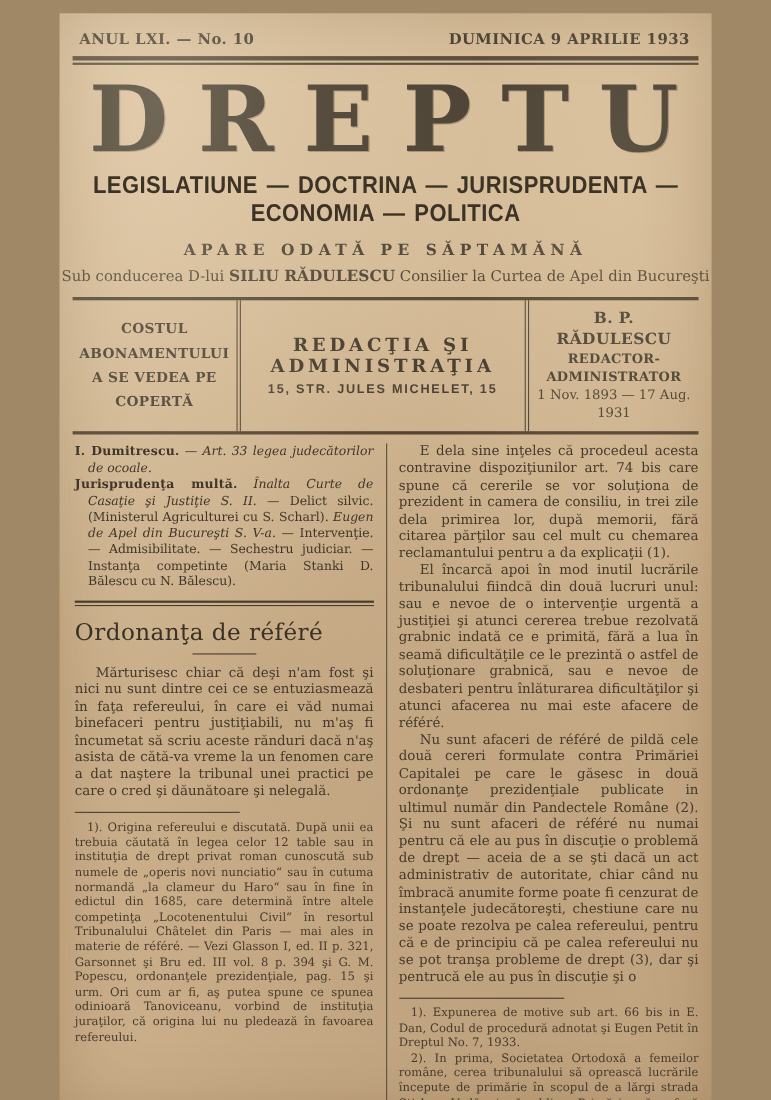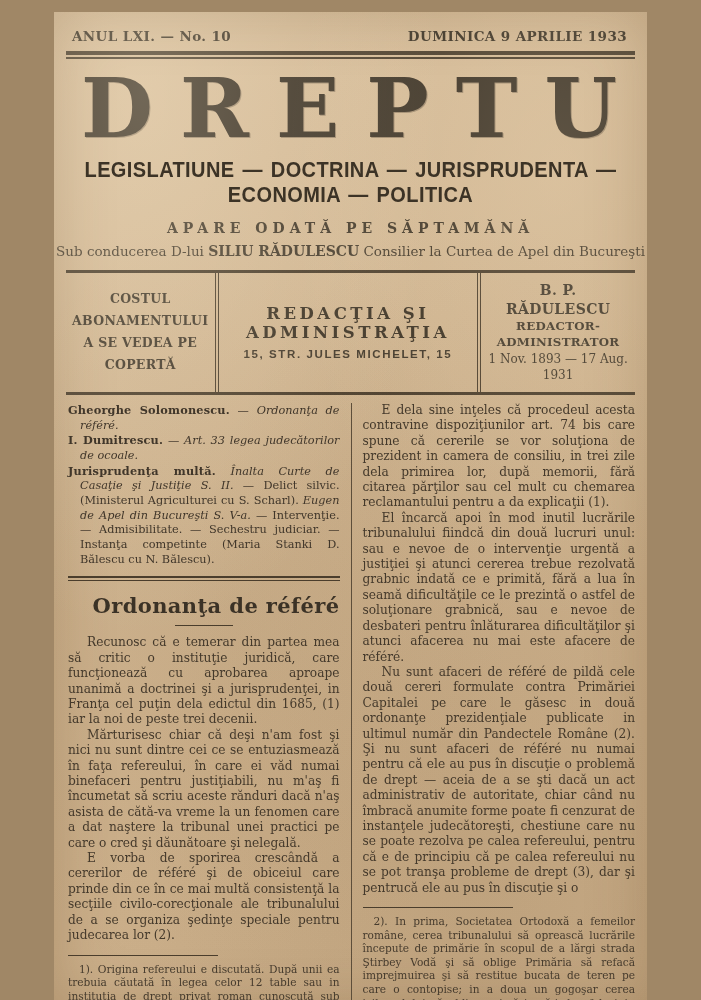--- a/index.html
+++ b/index.html
@@ -73,21 +73,21 @@
   .ed3{ font-size:12px; }
   .body{ display:flex; padding:8px 12px 0 14px; position:relative; }
   .col{ width:50%; box-sizing:border-box; }
   .col-left{ padding-right:11px; border-right:1px solid #5d4e3a; }
   .col-right{ padding-left:11px; }
   .toc{ font-size:11.3px; line-height:1.3; color:#40362a; }
   .toc-entry{ text-indent:-12px; padding-left:12px; text-align:justify; }
   .toc-entry b{ letter-spacing:0.2px; }
   .rule-double-sm{ height:2px; border-top:2.5px solid #4a3d2c; border-bottom:1.5px solid #4a3d2c; margin:9px 0 0; }
   .article-title{
-    text-align:right; font-size:21px; font-weight:bold;
+    text-align:left; font-size:21px; font-weight:normal;
     margin:12px 0 0; color:#3b3226; letter-spacing:0.4px;
   }
   .title-rule{ width:58px; border-top:1.5px solid #4a3d2c; margin:7px auto 9px; }
   .para{
     font-size:12.2px; line-height:15.4px; text-align:justify;
     text-indent:19px; margin:0; color:#44392b;
   }
   .para.first{ margin-top:0; }
   .para.cont{ text-indent:0; }
   .fn-sep{ width:150px; border-top:1.2px solid #4a3d2c; margin:11px 0 7px; }
@@ -133,44 +133,42 @@
       </div>
     </div>
     <div class="rule-after"></div>
   </div>
 
   <div class="body">
 
     <div class="col col-left">
 
       <div class="toc">
-        <div class="toc-entry"><b>Gheorghe Solomonescu.</b><span> — </span><i>Ordonanţa de référé.</i></div>
         <div class="toc-entry"><b>I. Dumitrescu.</b><span> — </span><i>Art. 33 legea judecătorilor de ocoale.</i></div>
         <div class="toc-entry"><b>Jurisprudenţa multă.</b><i> Înalta Curte de Casaţie şi Justiţie S. II.</i><span> — Delict silvic. (Ministerul Agriculturei cu S. Scharl). </span><i>Eugen de Apel din Bucureşti S. V-a.</i><span> — Intervenţie. — Admisibilitate. — Sechestru judiciar. — Instanţa competinte (Maria Stanki D. Bălescu cu N. Bălescu).</span></div>
       </div>
 
       <div class="rule-double-sm"></div>
 
       <h2 class="article-title">Ordonanţa de référé</h2>
       <div class="title-rule"></div>
 
-      <p class="para first">Recunosc că e temerar din partea mea să critic o instituţie juridică, care funcţionează cu aprobarea aproape unanimă a doctrinei şi a jurisprudenţei, in Franţa cel puţin dela edictul din 1685, (1) iar la noi de peste trei decenii.</p>
       <p class="para">Mărturisesc chiar că deşi n'am fost şi nici nu sunt dintre cei ce se entuziasmează în faţa refereului, în care ei văd numai binefaceri pentru justiţiabili, nu m'aş fi încumetat să scriu aceste rănduri dacă n'aş asista de cătă-va vreme la un fenomen care a dat naştere la tribunal unei practici pe care o cred şi dăunătoare şi nelegală.</p>
-      <p class="para">E vorba de sporirea crescândă a cererilor de référé şi de obiceiul care prinde din ce în ce mai multă consistenţă la secţiile civilo-corecţionale ale tribunalului de a se organiza şedinţe speciale pentru judecarea lor (2).</p>
 
       <div class="fn-sep"></div>
       <p class="fn">1). Origina refereului e discutată. După unii ea trebuia căutată în legea celor 12 table sau in instituţia de drept privat roman cunoscută sub numele de „operis novi nunciatio“ sau în cutuma normandă „la clameur du Haro“ sau în fine în edictul din 1685, care determină între altele competinţa „Locotenentului Civil“ în resortul Tribunalului Châtelet din Paris — mai ales in materie de référé. — Vezi Glasson I, ed. II p. 321, Garsonnet şi Bru ed. III vol. 8 p. 394 şi G. M. Popescu, ordonanţele prezidenţiale, pag. 15 şi urm. Ori cum ar fi, aş putea spune ce spunea odinioară Tanoviceanu, vorbind de instituţia juraţilor, că origina lui nu pledează în favoarea refereului.</p>
 
     </div>
 
     <div class="col col-right">
       <p class="para">E dela sine inţeles că procedeul acesta contravine dispoziţiunilor art. 74 bis care spune că cererile se vor soluţiona de prezident in camera de consiliu, in trei zile dela primirea lor, după memorii, fără citarea părţilor sau cel mult cu chemarea reclamantului pentru a da explicaţii (1).</p>
       <p class="para">El încarcă apoi în mod inutil lucrările tribunalului fiindcă din două lucruri unul: sau e nevoe de o intervenţie urgentă a justiţiei şi atunci cererea trebue rezolvată grabnic indată ce e primită, fără a lua în seamă dificultăţile ce le prezintă o astfel de soluţionare grabnică, sau e nevoe de desbateri pentru înlăturarea dificultăţilor şi atunci afacerea nu mai este afacere de référé.</p>
       <p class="para">Nu sunt afaceri de référé de pildă cele două cereri formulate contra Primăriei Capitalei pe care le găsesc in două ordonanţe prezidenţiale publicate in ultimul număr din Pandectele Române (2). Şi nu sunt afaceri de référé nu numai pentru că ele au pus în discuţie o problemă de drept — aceia de a se şti dacă un act administrativ de autoritate, chiar când nu îmbracă anumite forme poate fi cenzurat de instanţele judecătoreşti, chestiune care nu se poate rezolva pe calea refereului, pentru că e de principiu că pe calea refereului nu se pot tranşa probleme de drept (3), dar şi pentrucă ele au pus în discuţie şi o</p>
 
       <div class="fn-sep"></div>
+      <p class="fn">1). Expunerea de motive sub art. 66 bis in E. Dan, Codul de procedură adnotat şi Eugen Petit în Dreptul No. 7, 1933.</p>
       <p class="fn">2). In prima, Societatea Ortodoxă a femeilor române, cerea tribunalului să oprească lucrările începute de primărie în scopul de a lărgi strada Ştirbey Vodă şi să oblige Primăria să refacă imprejmuirea şi să restitue bucata de teren pe care o contopise; in a doua un gogoşar cerea tribunalului să oblige primăria să-i dea folosinţa unor porţiuni de trotuar in diferite puncte ale oraşului pe care i-o concesionase cu un an mai inainte, concesiune pe care primăria nu voia să o mai respecte.</p>
 
     </div>
 
   </div>
 
 </div>
 
 </body></html>

